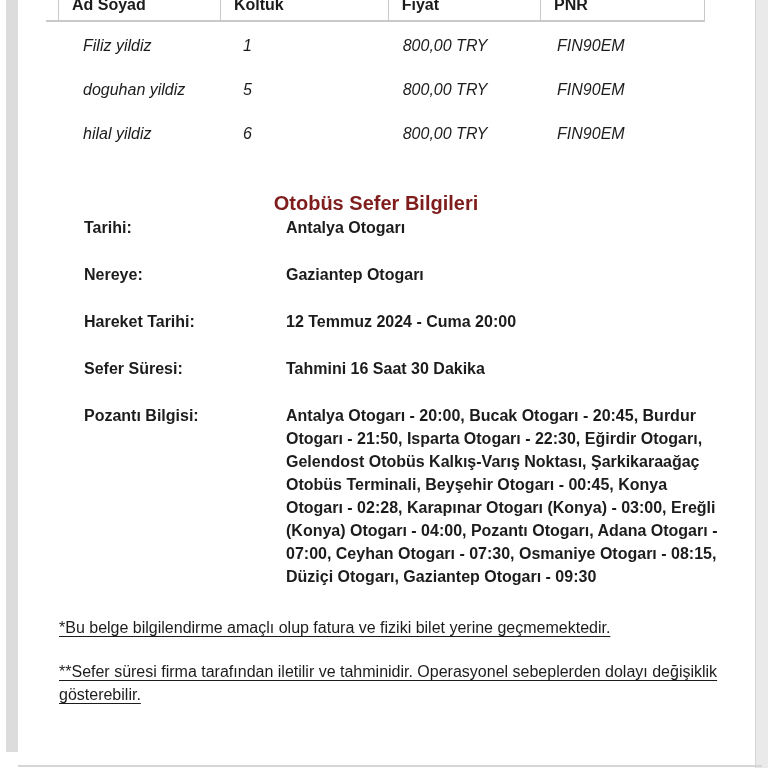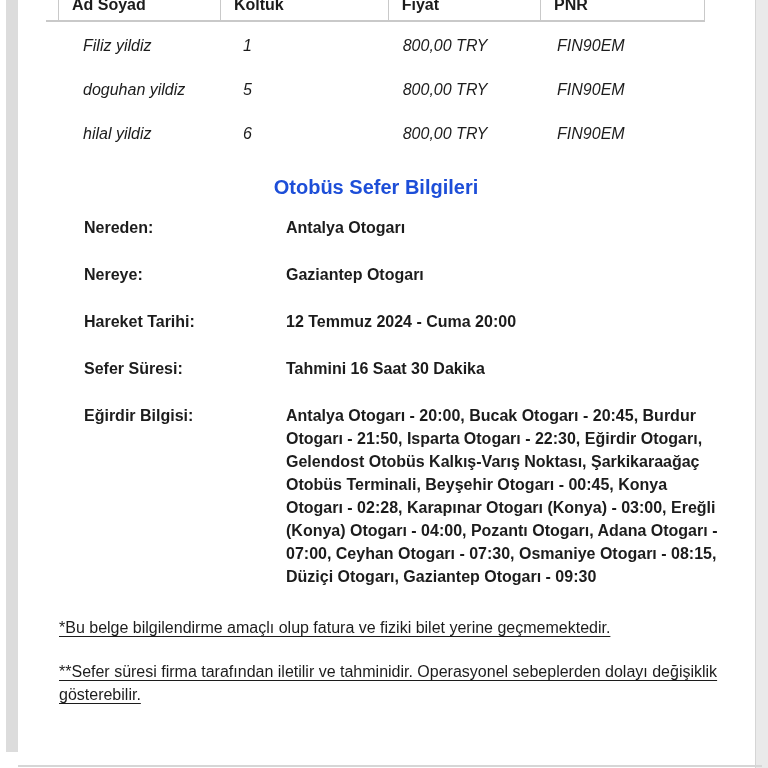--- a/index.html
+++ b/index.html
@@ -38,22 +38,22 @@
   .c2{width:174px;}
   .c3{width:158px;}
   .c4{width:170px;}
   .tbody{padding-top:2px;font-style:italic;}
   .tr{display:flex;height:44px;align-items:center;font-size:16px;}
   .td{padding-left:13px;}
   .td.c3{padding-left:8px;}
 
   
   .title{
-    position:absolute;left:35px;top:176px;width:670px;margin:0;
-    text-align:center;font-size:20px;font-weight:bold;color:#1d4ed8;
+    position:absolute;left:35px;top:192px;width:670px;margin:0;
+    text-align:center;font-size:20px;font-weight:bold;color:#7f1d1d;
   }
 
   
   .info{position:absolute;left:48px;top:216px;width:657px;}
   .irow{display:flex;margin-bottom:24px;}
   .ilabel{width:202px;flex:none;font-weight:bold;font-size:16px;line-height:23px;}
   .ivalue{width:452px;flex:none;font-size:16px;line-height:23px;font-weight:bold;}
 
   
   .notes{position:absolute;left:35px;top:616px;width:688px;}
@@ -106,41 +106,41 @@
           <div class="td c4">FIN90EM</div>
         </div>
       </div>
   </div>
 
   <h1 class="title">Otobüs Sefer Bilgileri</h1>
 
   <div class="info">
 
       <div class="irow">
-        <div class="ilabel">Nereden:</div>
+        <div class="ilabel">Tarihi:</div>
         <div class="ivalue">Antalya Otogarı</div>
       </div>
 
       <div class="irow">
         <div class="ilabel">Nereye:</div>
         <div class="ivalue">Gaziantep Otogarı</div>
       </div>
 
       <div class="irow">
         <div class="ilabel">Hareket Tarihi:</div>
         <div class="ivalue">12 Temmuz 2024 - Cuma 20:00</div>
       </div>
 
       <div class="irow">
         <div class="ilabel">Sefer Süresi:</div>
         <div class="ivalue">Tahmini 16 Saat 30 Dakika</div>
       </div>
 
       <div class="irow">
-        <div class="ilabel">Eğirdir Bilgisi:</div>
+        <div class="ilabel">Pozantı Bilgisi:</div>
         <div class="ivalue">Antalya Otogarı - 20:00, Bucak Otogarı - 20:45, Burdur Otogarı - 21:50, Isparta Otogarı - 22:30, Eğirdir Otogarı, Gelendost Otobüs Kalkış-Varış Noktası, Şarkikaraağaç Otobüs Terminali, Beyşehir Otogarı - 00:45, Konya Otogarı - 02:28, Karapınar Otogarı (Konya) - 03:00, Ereğli (Konya) Otogarı - 04:00, Pozantı Otogarı, Adana Otogarı - 07:00, Ceyhan Otogarı - 07:30, Osmaniye Otogarı - 08:15, Düziçi Otogarı, Gaziantep Otogarı - 09:30</div>
       </div>
     </div>
 
   <div class="notes">
 
       <p class="note">*Bu belge bilgilendirme amaçlı olup fatura ve fiziki bilet yerine geçmemektedir.</p>
 
       <p class="note">**Sefer süresi firma tarafından iletilir ve tahminidir. Operasyonel sebeplerden dolayı değişiklik gösterebilir.</p>
     </div>

